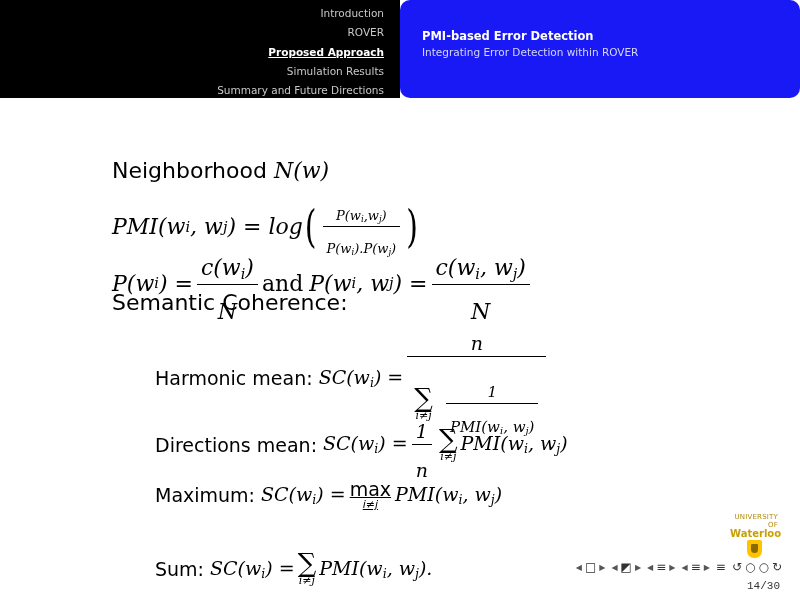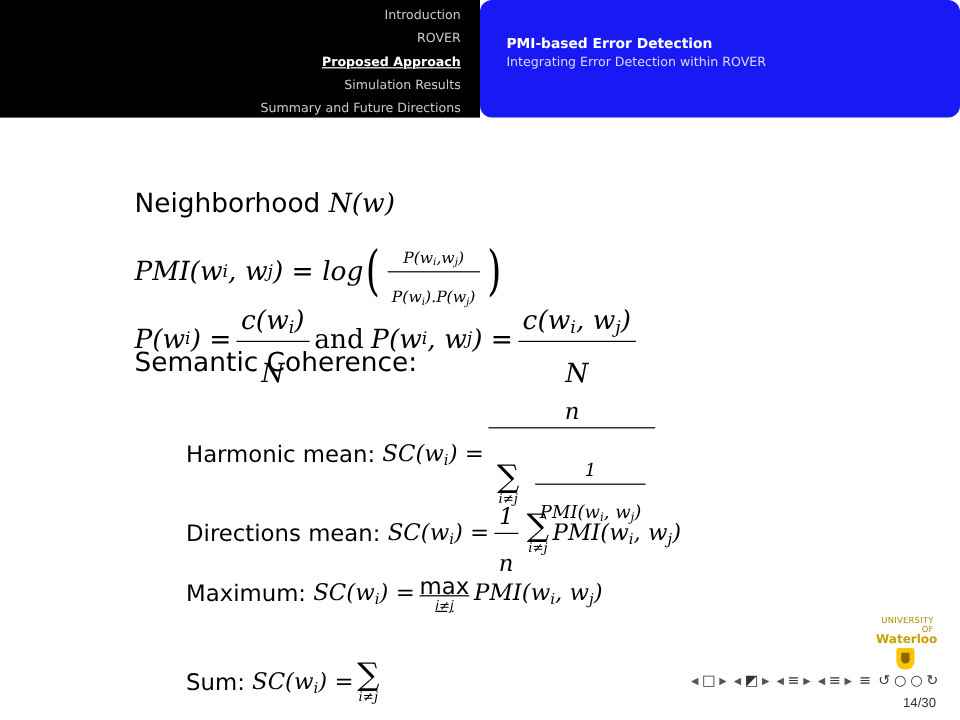--- a/index.html
+++ b/index.html
@@ -257,21 +257,21 @@
     gap: 3px;
   }
   .navgrp .tri { font-size: 8px; color: #555; }
   .navgrp .gl { font-size: 12px; color: #333; }
   .pagenum {
     position: absolute;
     right: 20px;
     bottom: 8px;
     font-size: 11px;
     color: #333333;
-    font-family: Liberation Sans, sans-serif;
+    font-family: Liberation Mono, monospace;
   }
 </style>
 </head>
 <body>
 
 <div class="slide">
 
   <div class="header">
     <div class="nav-panel">
       <div class="nav-item">Introduction</div>
@@ -377,20 +377,21 @@
       <span class="math"><span>PMI(w</span><sub>i</sub><span>, w</span><sub>j</sub><span>)</span></span>
     </div>
 
     <div class="line l-sum">
       <span>Sum:</span>
       <span class="math" style="margin-left:6px"><span>SC(w</span><sub>i</sub><span>) =</span></span>
       <span class="bigsum math">
         <span class="sym">∑</span>
         <span class="lim">i≠j</span>
       </span>
+      <span class="math"><span>PMI(w</span><sub>i</sub><span>, w</span><sub>j</sub><span>).</span></span>
     </div>
 
     <div class="logo">
       <div class="logo-text">UNIVERSITY OF</div>
       <div class="logo-word">Waterloo</div>
       <div class="logo-shield"></div>
     </div>
 
     <div class="navbar">
       <span class="navgrp">

